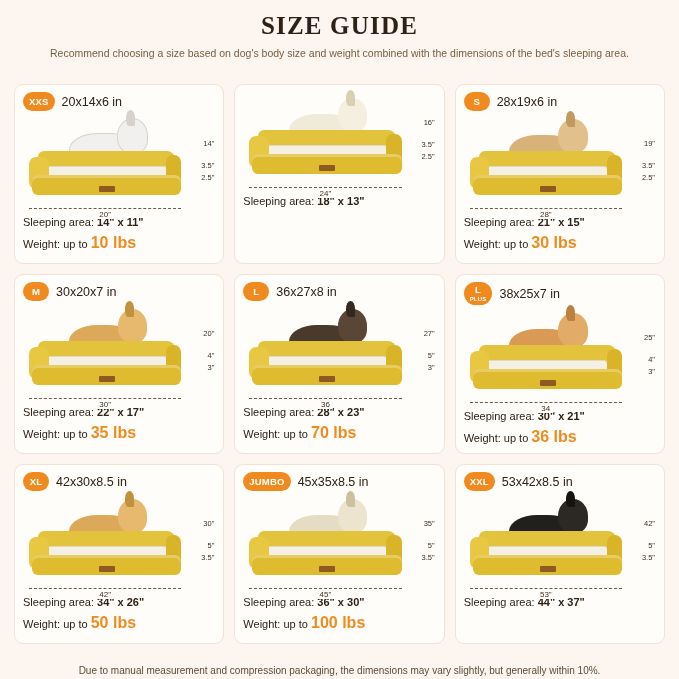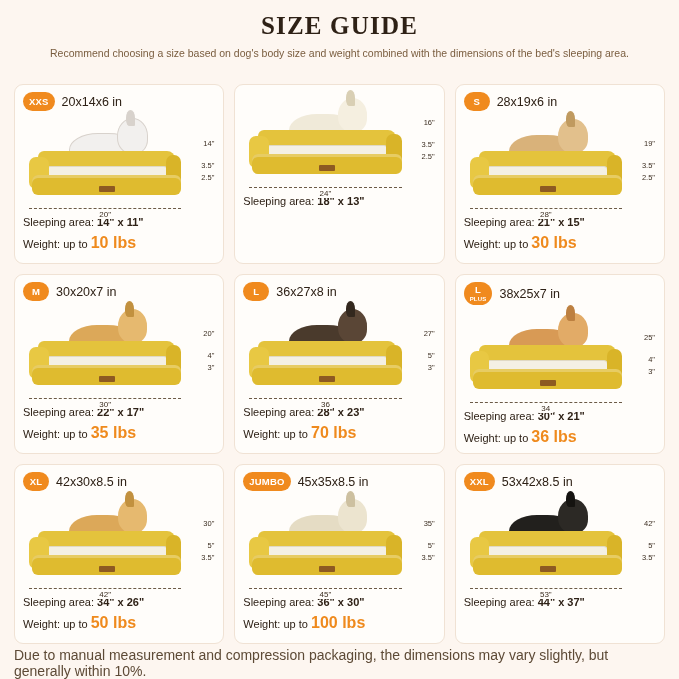--- a/index.html
+++ b/index.html
@@ -267,23 +267,24 @@
     color: #2e2116;
     margin-top: 2px;
   }
   .info b { font-weight: bold; }
   .weight-num {
     color: #ef8a1d;
     font-weight: bold;
     font-size: 16px;
   }
   .footer {
-    font-size: 14px;
+    text-align: center;
+    font-size: 10px;
     color: #5d4a36;
-    margin-top: 3px;
+    margin-top: 21px;
   }
 </style>
 </head>
 <body>
 
 <div class="page">
 
   <div class="title">SIZE GUIDE</div>
   <div class="subtitle">Recommend choosing a size based on dog's body size and weight combined with the dimensions of the bed's sleeping area.</div>
 

